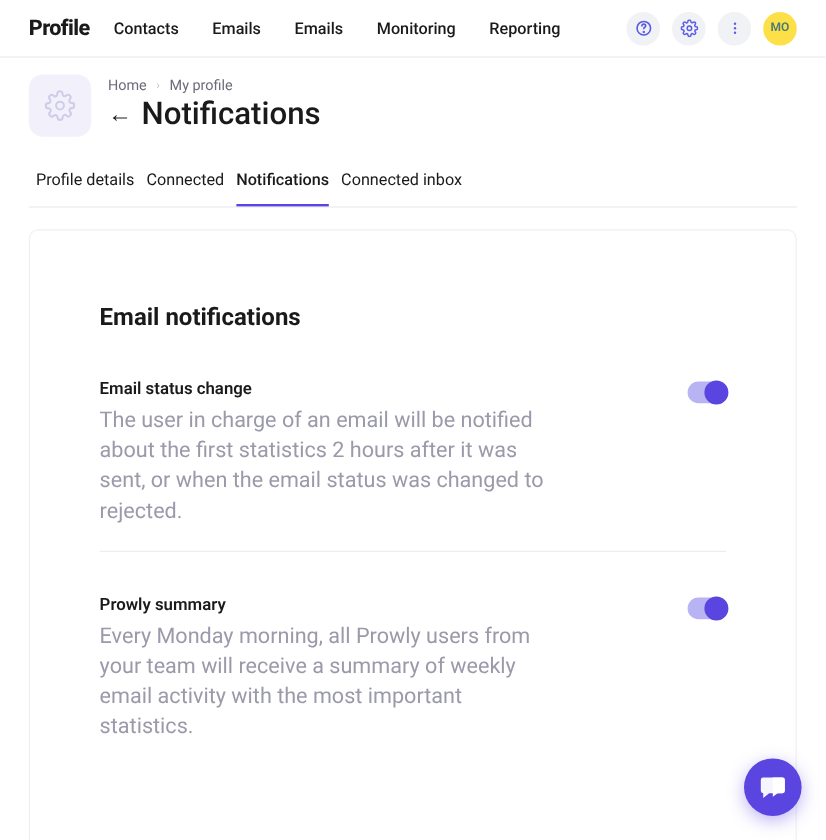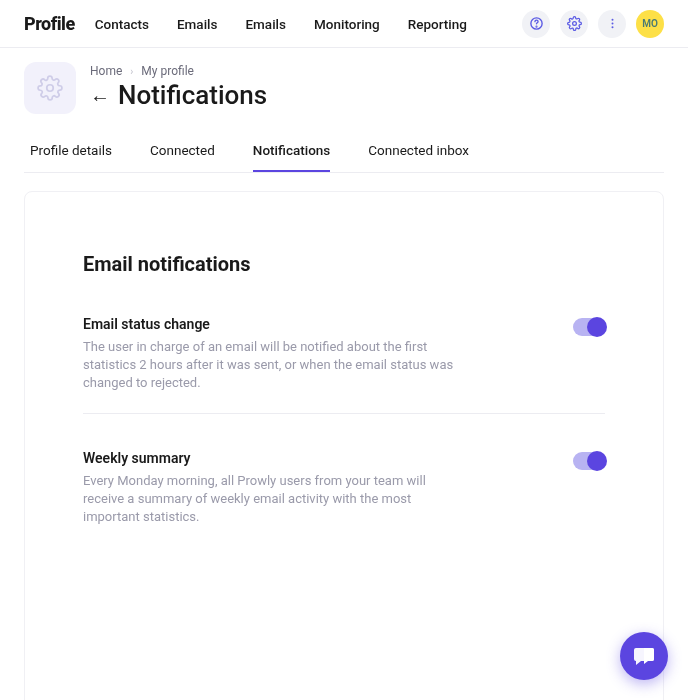--- a/index.html
+++ b/index.html
@@ -111,21 +111,21 @@
     line-height: 1;
     color: #1a1a1a;
   }
   .page-title {
     font-size: 26px;
     font-weight: 500;
   }
   
   .tabs {
     display: flex;
-    gap: 38px;
+    gap: 10px;
     margin-top: 28px;
     border-bottom: 1px solid #ececf1;
     padding: 0 6px;
   }
   .tab {
     font-size: 13.5px;
     color: #1a1a1a;
     padding-bottom: 12px;
     cursor: pointer;
     border-bottom: 2px solid transparent;
@@ -157,21 +157,21 @@
     border-bottom: 1px solid #ececf1;
   }
   .setting:last-child { border-bottom: none; margin-bottom: 0; }
   .setting-text { max-width: 380px; }
   .setting-title {
     font-size: 14px;
     font-weight: 600;
     margin-bottom: 6px;
   }
   .setting-desc {
-    font-size: 13px;
+    font-size: 18px;
     color: #9a9aaa;
     line-height: 1.4;
   }
   .toggle {
     width: 32px;
     height: 18px;
     border-radius: 10px;
     background: #b8b3f2;
     position: relative;
     cursor: pointer;
@@ -278,21 +278,21 @@
     <div class="setting-text">
       <div class="setting-title">Email status change</div>
       <div class="setting-desc">The user in charge of an email will be notified about the first statistics 2 hours after it was sent, or when the email status was changed to rejected.</div>
     </div>
     <div class="toggle"></div>
   </div>
 
 
   <div class="setting">
     <div class="setting-text">
-      <div class="setting-title">Weekly summary</div>
+      <div class="setting-title">Prowly summary</div>
       <div class="setting-desc">Every Monday morning, all Prowly users from your team will receive a summary of weekly email activity with the most important statistics.</div>
     </div>
     <div class="toggle"></div>
   </div>
 </div>
 
 <div class="fab">
   <svg viewBox="0 0 24 24" fill="currentColor">
       <path d="M4 4h16a2 2 0 012 2v9a2 2 0 01-2 2H9l-5 4v-4H4a2 2 0 01-2-2V6a2 2 0 012-2z" fill="#fff" opacity="0.95"></path>
       <path d="M12 4h8a2 2 0 012 2v9a2 2 0 01-2 2h-4l-4 3v-3h0z" fill="#fff"></path>

